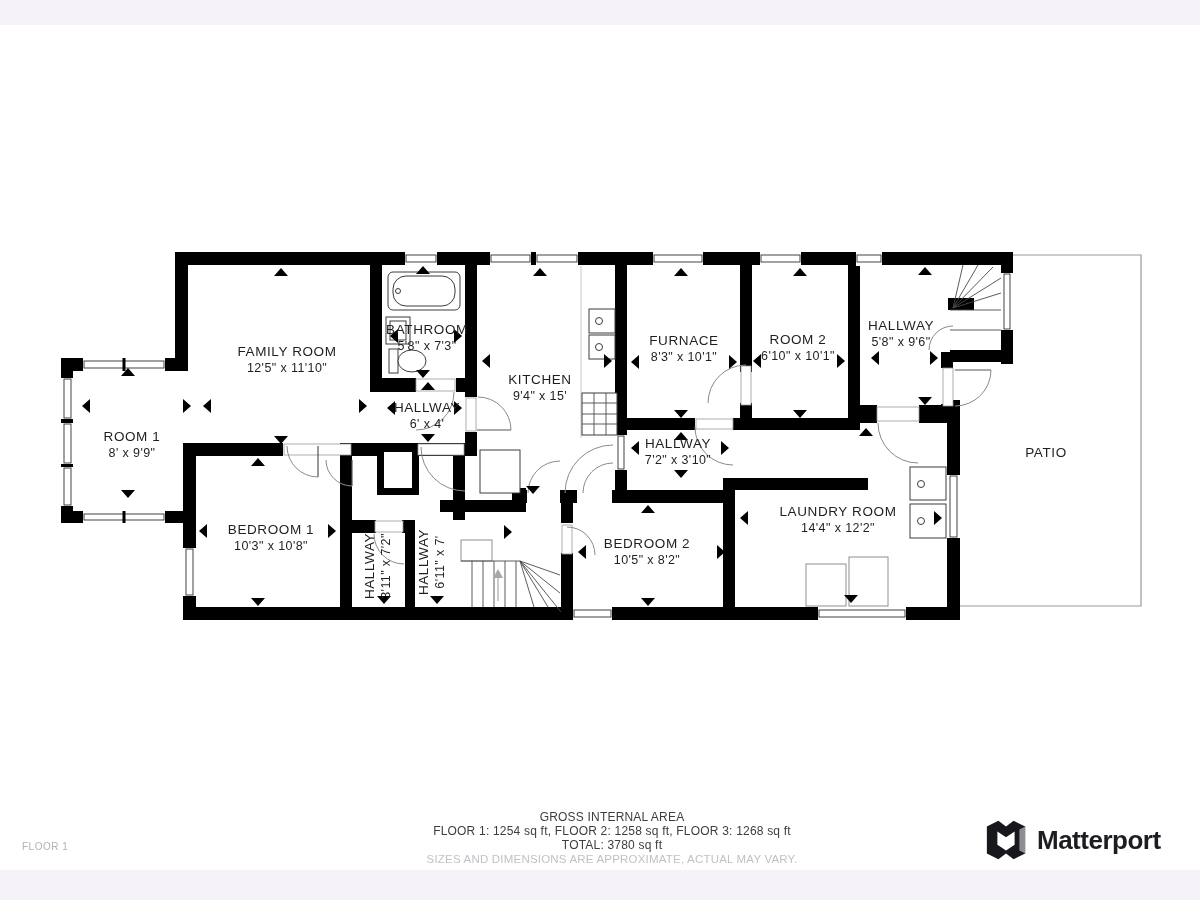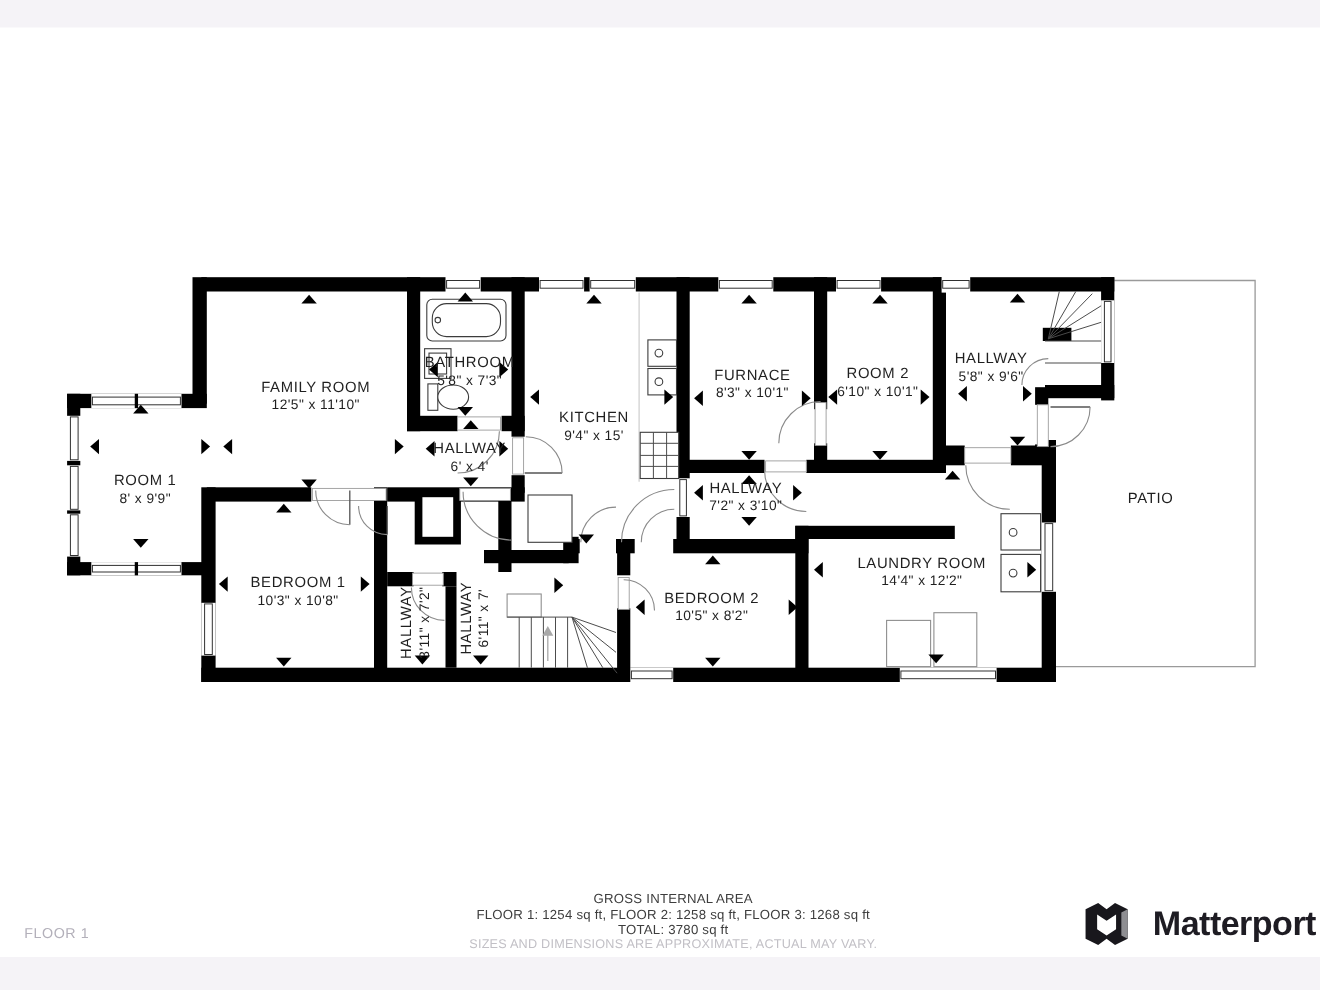--- a/index.html
+++ b/index.html
@@ -18,25 +18,25 @@
   .leaf{stroke:#555555;stroke-width:1.2;fill:none;}
   .win-out{fill:#ffffff;}
   .win-frame{fill:#ffffff;stroke:#2f2f2f;stroke-width:0.9;}
   .thresh{fill:#ffffff;stroke:#9a9a9a;stroke-width:0.8;}
   .stair{stroke:#4a4a4a;stroke-width:0.9;fill:none;}
   .arrowhead{fill:#000000;}
   .patio-line{fill:none;stroke:#9a9a9a;stroke-width:1.2;}
   #footer{position:absolute;left:12px;top:810px;width:1200px;text-align:center;
           color:#3d3d3d;font-size:12px;line-height:14px;letter-spacing:0.2px;}
   #footer .disclaimer{color:#c2c0c6;font-size:11.5px;margin-top:0px;}
-  #floor-tag{position:absolute;left:22px;top:841px;font-size:13px;color:#b3b0ba;
+  #floor-tag{position:absolute;left:22px;top:841px;font-size:10px;color:#b3b0ba;
              letter-spacing:0.5px;text-align:center;}
   #brand{position:absolute;left:984px;top:818px;display:flex;align-items:center;}
-  #brand .wordmark{font-size:31px;font-weight:bold;color:#1e1c23;letter-spacing:-0.5px;
-                   margin-left:20px;}
+  #brand .wordmark{font-size:26px;font-weight:bold;color:#1e1c23;letter-spacing:-0.5px;
+                   margin-left:9px;}
 </style>
 </head>
 <body>
 
 <div id="stage">
   <div class="band" id="band-top"></div>
   <div class="band" id="band-bottom"></div>
 
   <svg id="plan-svg" width="1200" height="900" viewBox="0 0 1200 900">
 

